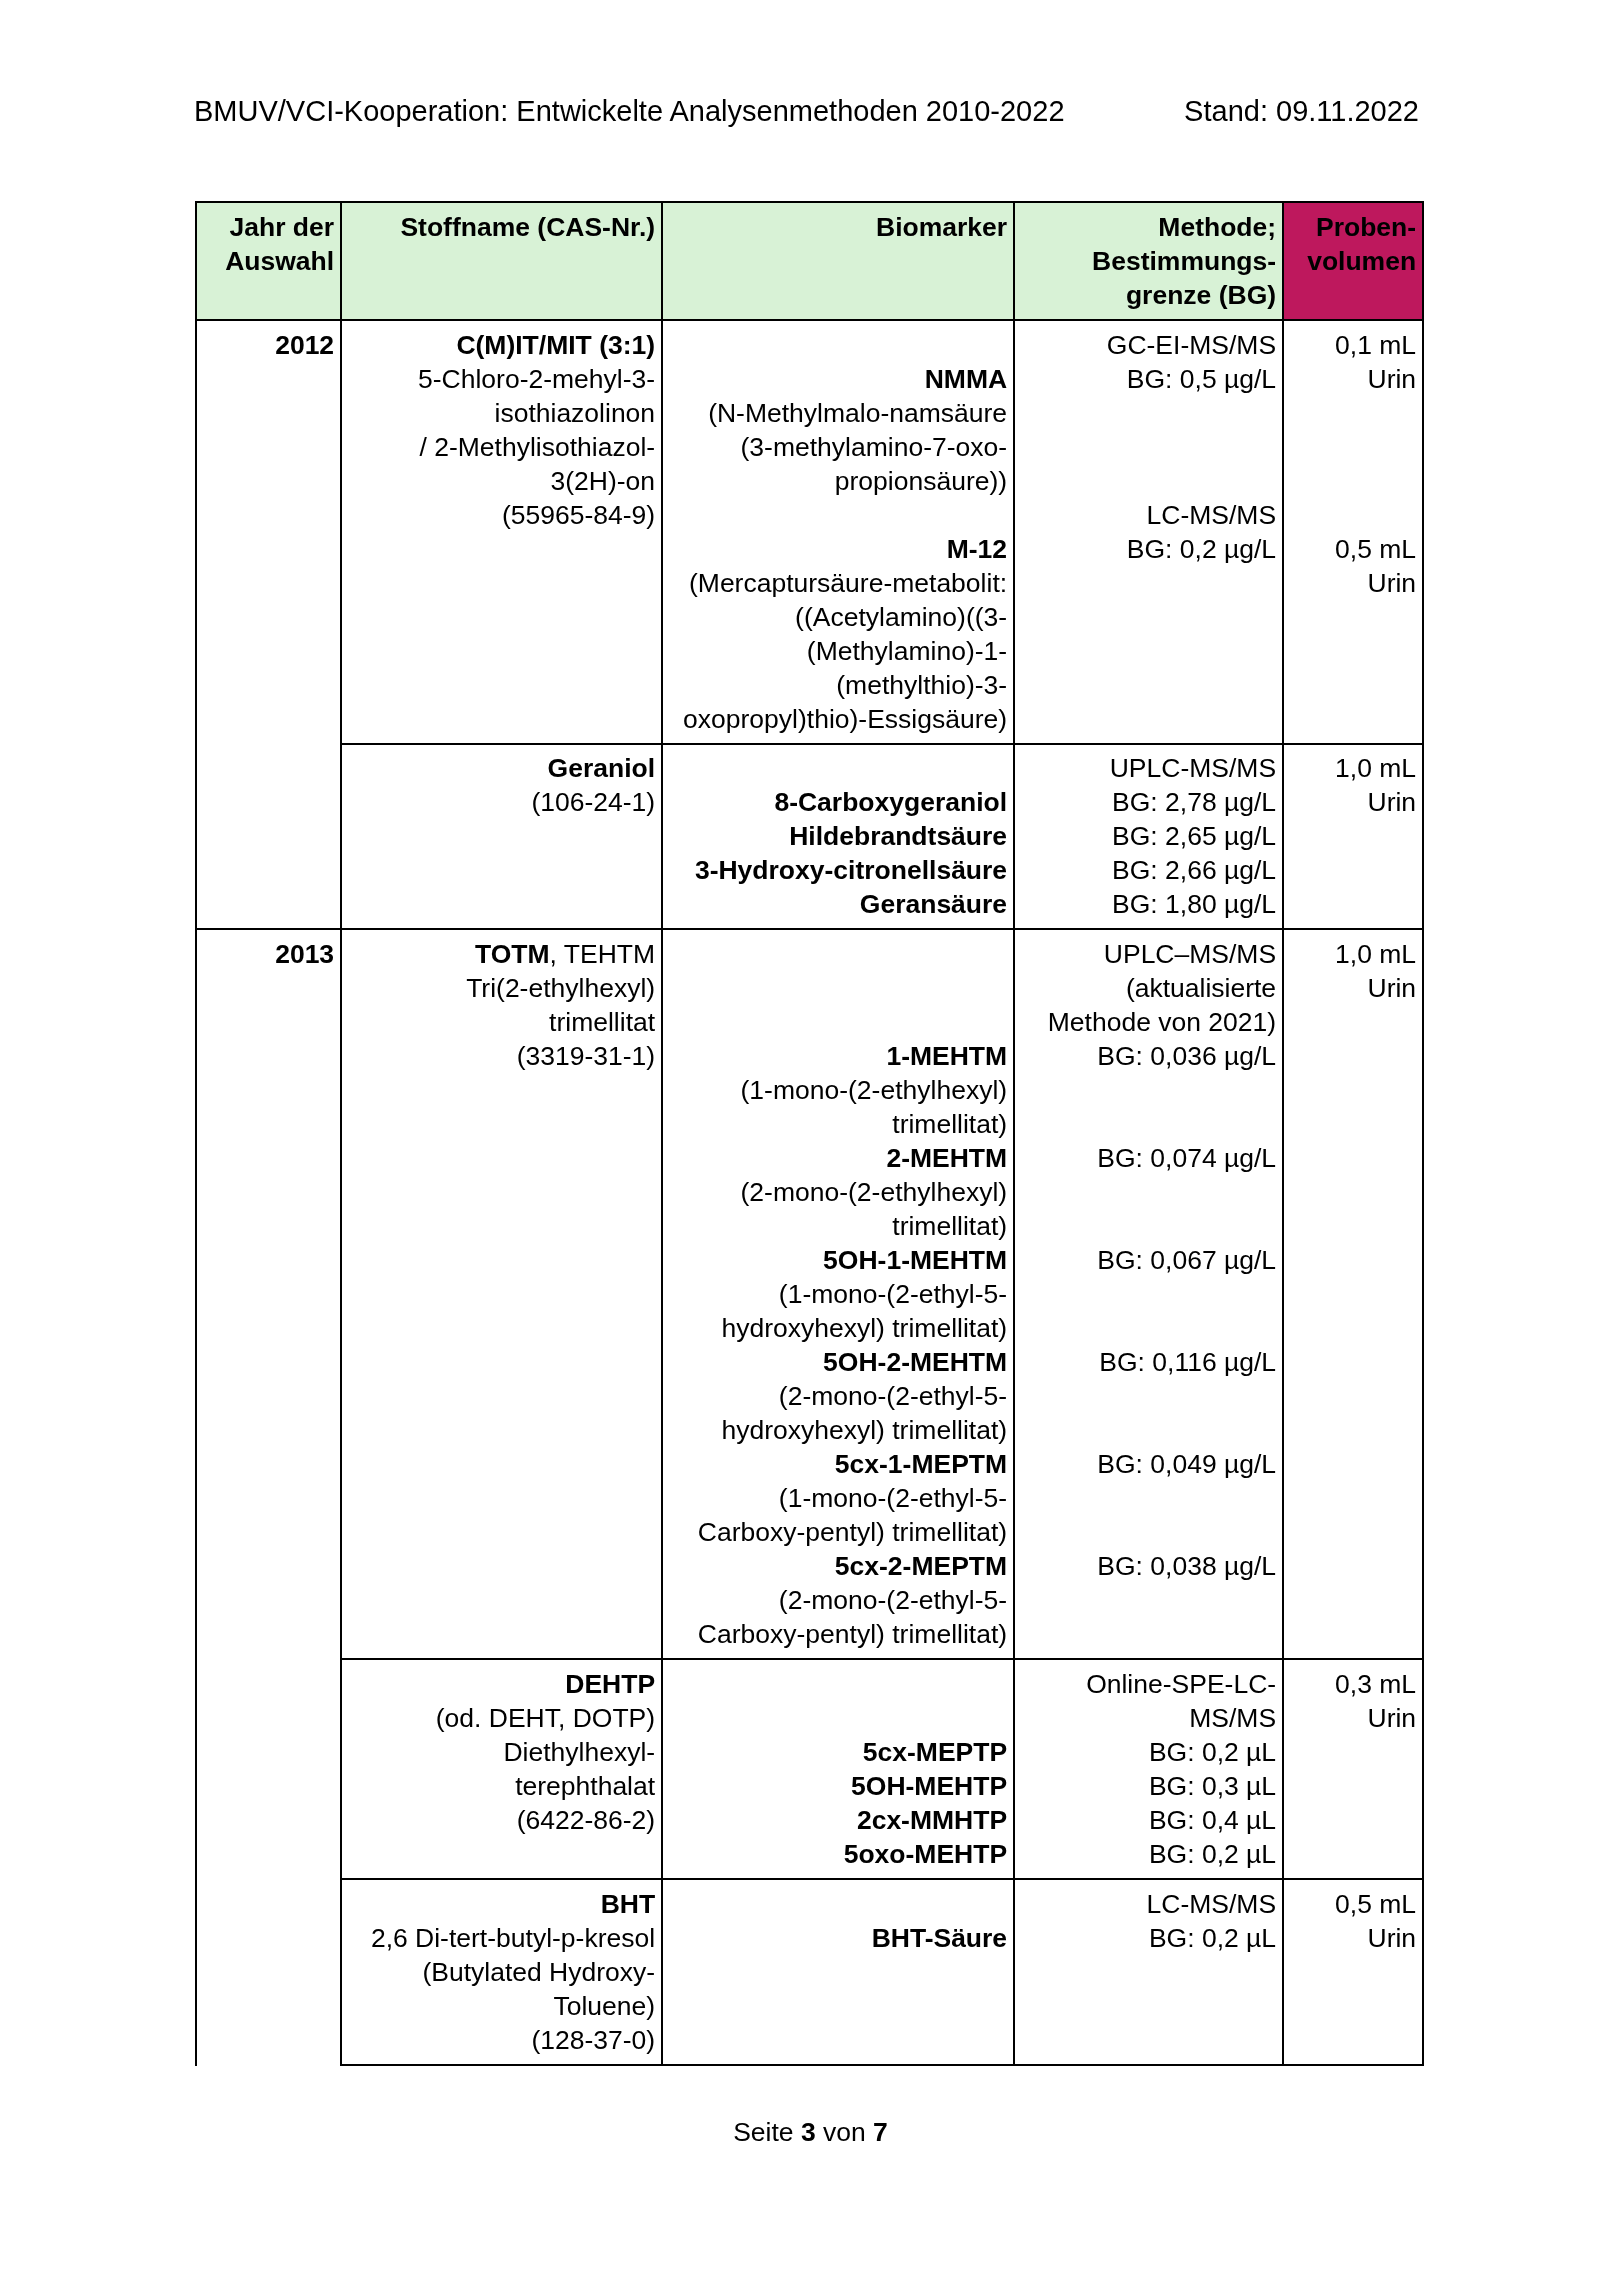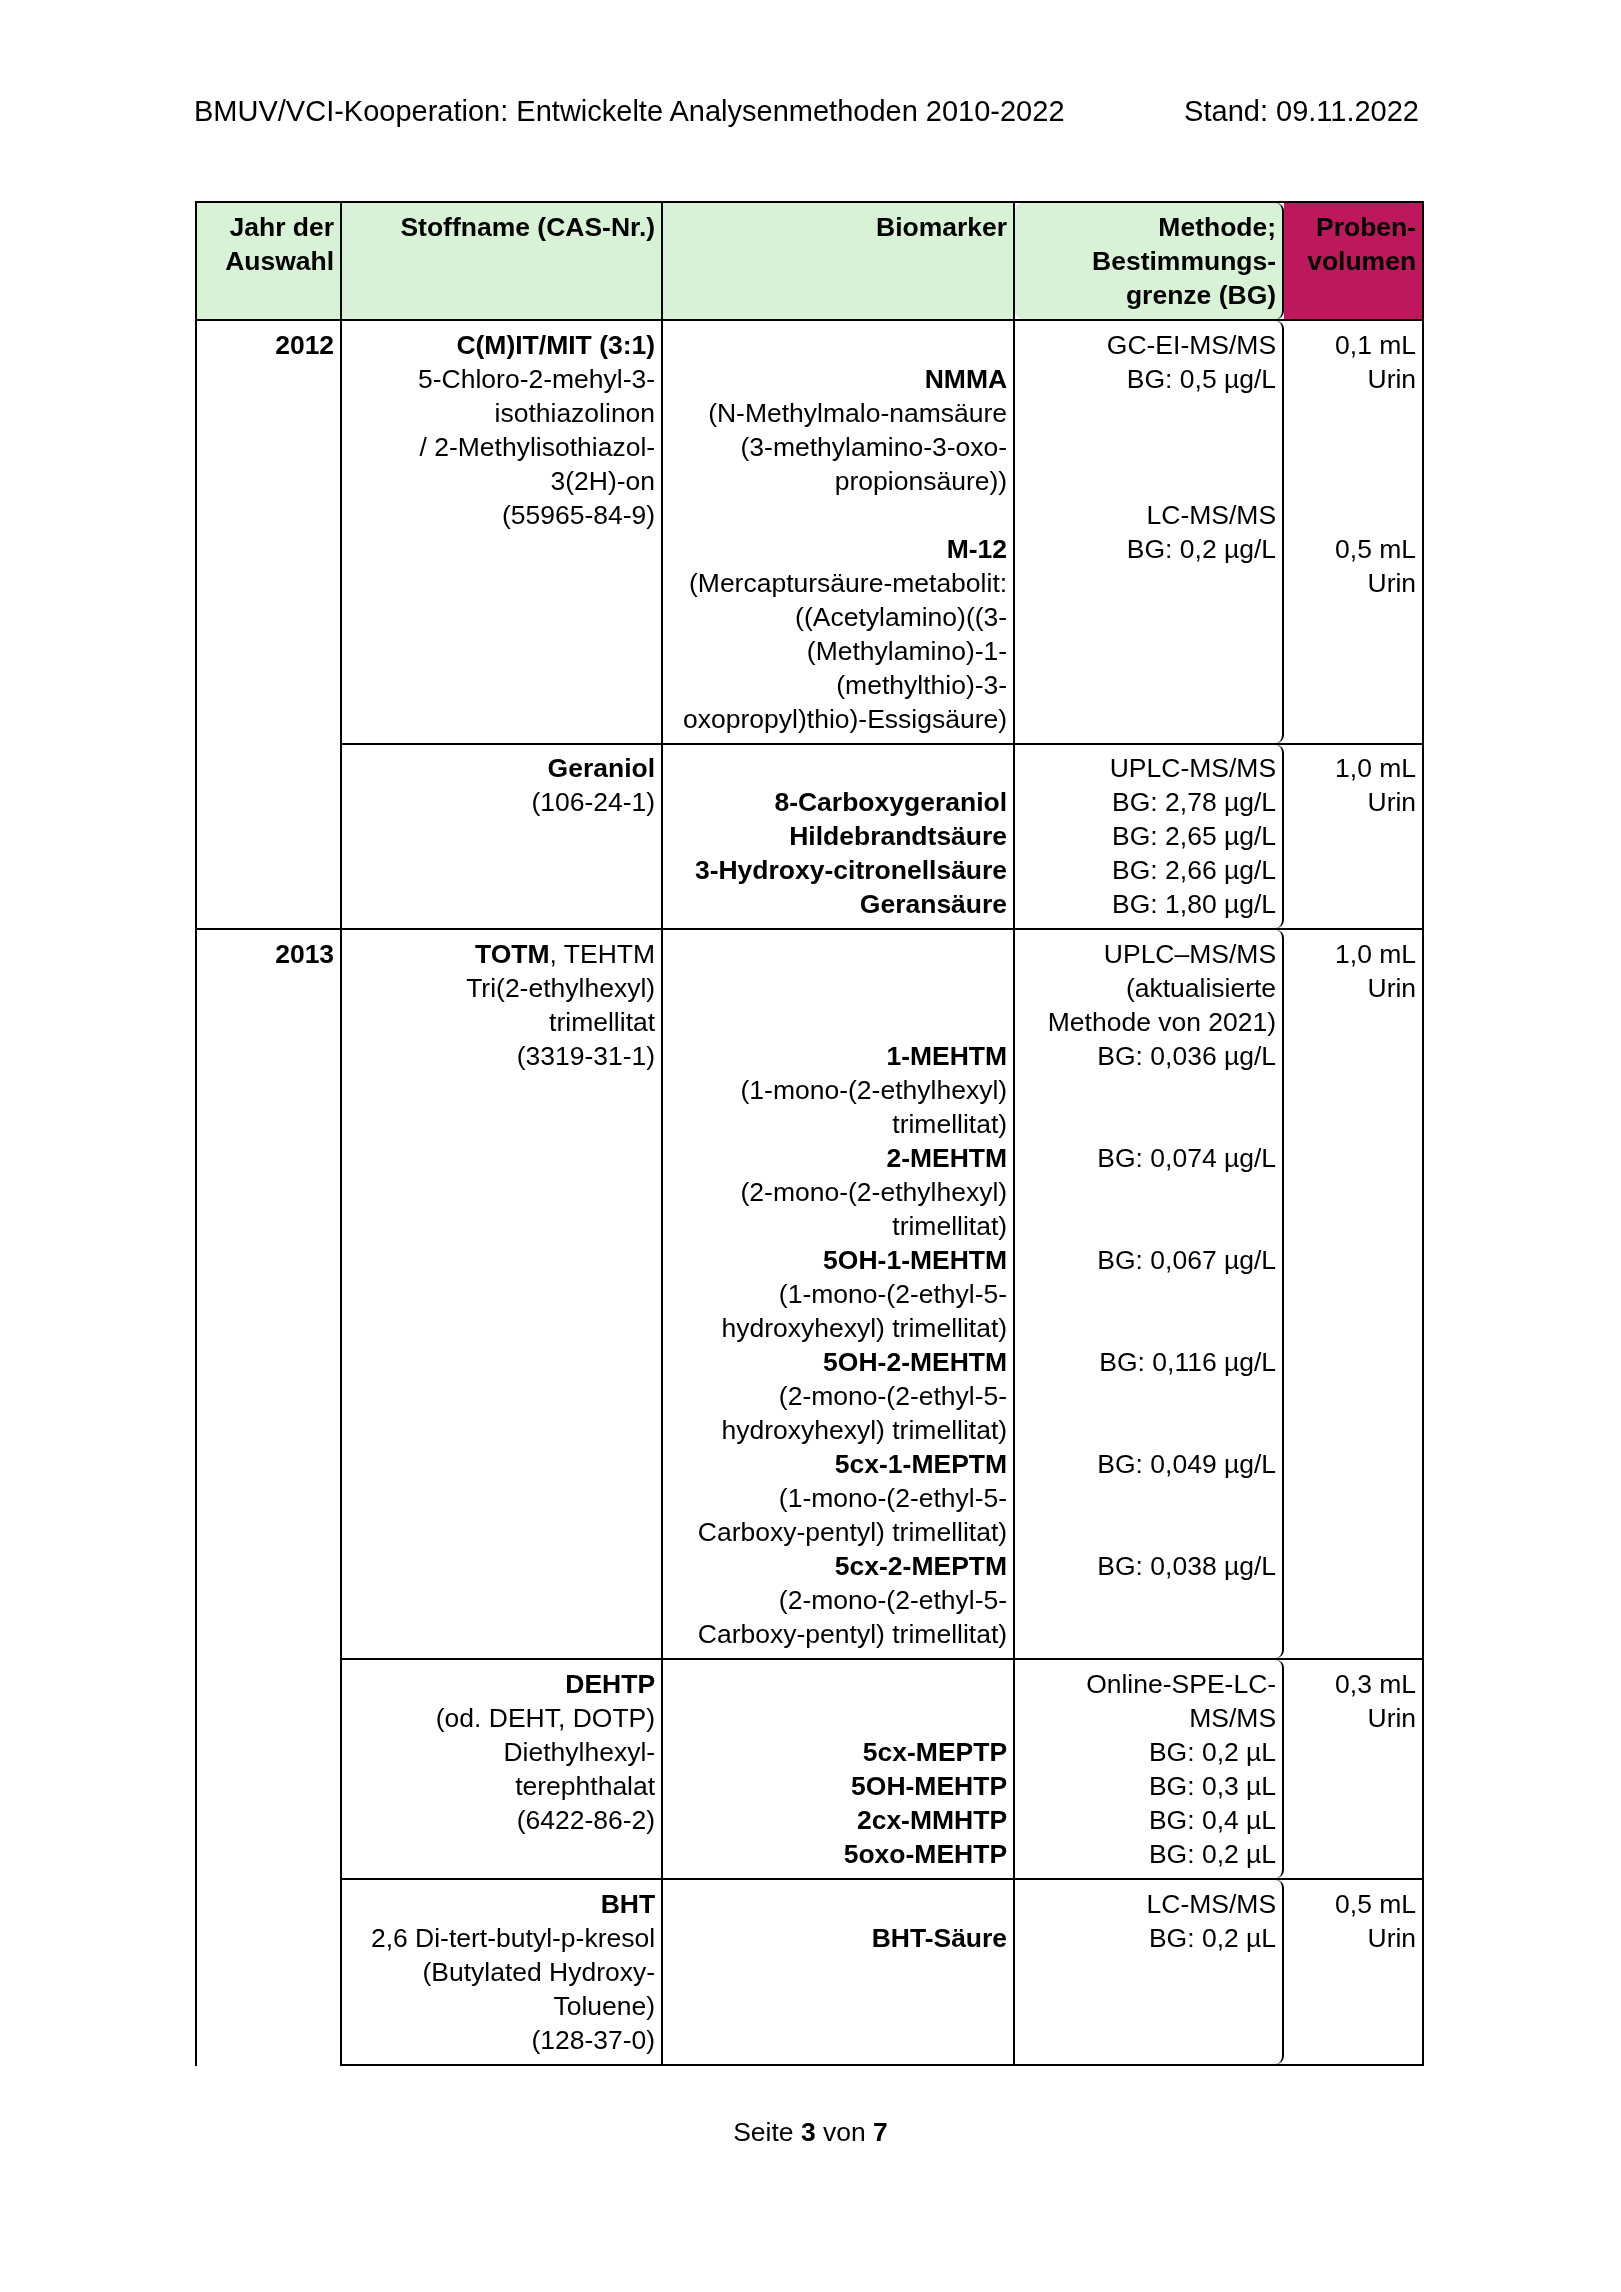--- a/index.html
+++ b/index.html
@@ -17,21 +17,21 @@
     border-left:2.9px solid #000;border-top:2.9px solid #000;border-right:2.9px solid #000;
     box-sizing:border-box;
   }
   .header-row{display:flex;border-bottom:2.9px solid #000;}
   .cell{box-sizing:border-box;padding:6.9px 5.9px 6.9px 11.8px;text-align:right;}
   .hcell{font-weight:bold;}
   .br{border-right:2px solid #000;}
   .w1{width:145px;flex:0 0 145px;}
   .w2{width:321px;flex:0 0 321px;}
   .w3{width:352px;flex:0 0 352px;padding-left:17px;}
-  .w4{width:269px;flex:0 0 269px;border-radius:8px;}
+  .w4{width:269px;flex:0 0 269px;}
   .w5{flex:1 1 auto;min-width:0;}
   .section{display:flex;}
   .section:not(:last-child){border-bottom:2px solid #000;}
   .rows{flex:1 1 auto;display:flex;flex-direction:column;min-width:0;}
   .subrow{display:flex;}
   .subrow:not(:last-child){border-bottom:2px solid #000;}
   .section:last-child .subrow:last-child{border-bottom:2.9px solid #000;}
   .line{height:34px;line-height:34px;font-size:26.5px;white-space:pre;}
   .b{font-weight:bold;}
   .page-footer{position:absolute;left:0;top:2115px;width:100%;text-align:center;font-size:27.4px;}
@@ -77,21 +77,21 @@
               <div class="line"><span>5-Chloro-2-mehyl-3-</span></div>
               <div class="line"><span>isothiazolinon</span></div>
               <div class="line"><span>/ 2-Methylisothiazol-</span></div>
               <div class="line"><span>3(2H)-on</span></div>
               <div class="line"><span>(55965-84-9)</span></div>
             </div>
             <div class="cell w3 br">
               <div class="line">&nbsp;</div>
               <div class="line"><span class="b">NMMA</span></div>
               <div class="line"><span>(N-Methylmalo-namsäure</span></div>
-              <div class="line"><span>(3-methylamino-3-oxo-</span></div>
+              <div class="line"><span>(3-methylamino-7-oxo-</span></div>
               <div class="line"><span>propionsäure))</span></div>
               <div class="line">&nbsp;</div>
               <div class="line"><span class="b">M-12</span></div>
               <div class="line"><span>(Mercaptursäure-metabolit:</span></div>
               <div class="line"><span>((Acetylamino)((3-</span></div>
               <div class="line"><span>(Methylamino)-1-</span></div>
               <div class="line"><span>(methylthio)-3-</span></div>
               <div class="line"><span>oxopropyl)thio)-Essigsäure)</span></div>
             </div>
             <div class="cell w4 br">

